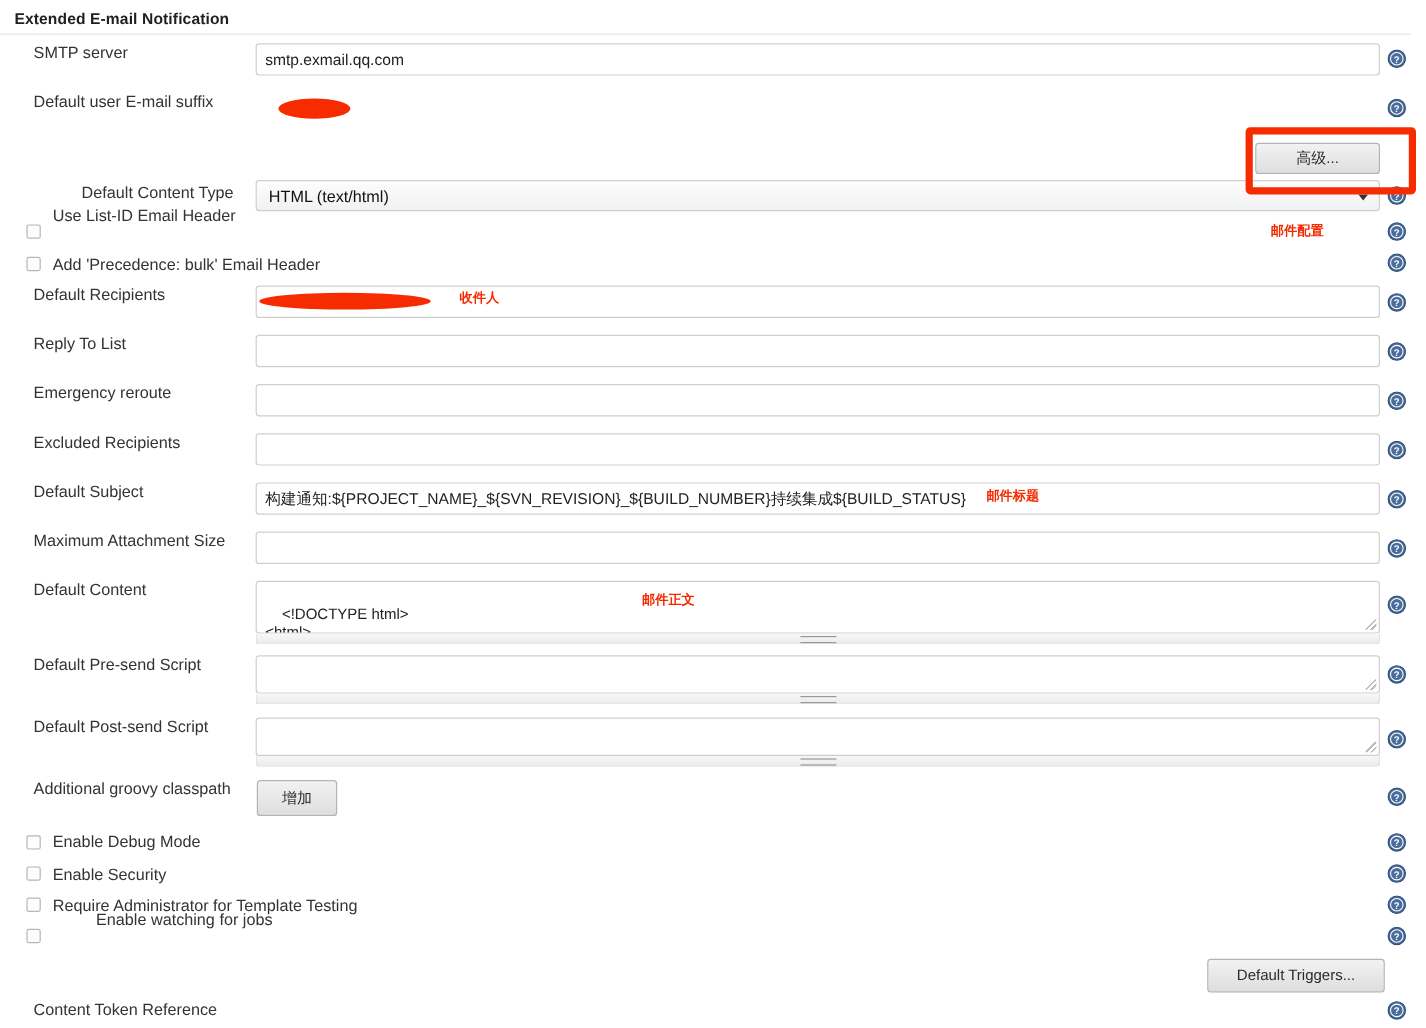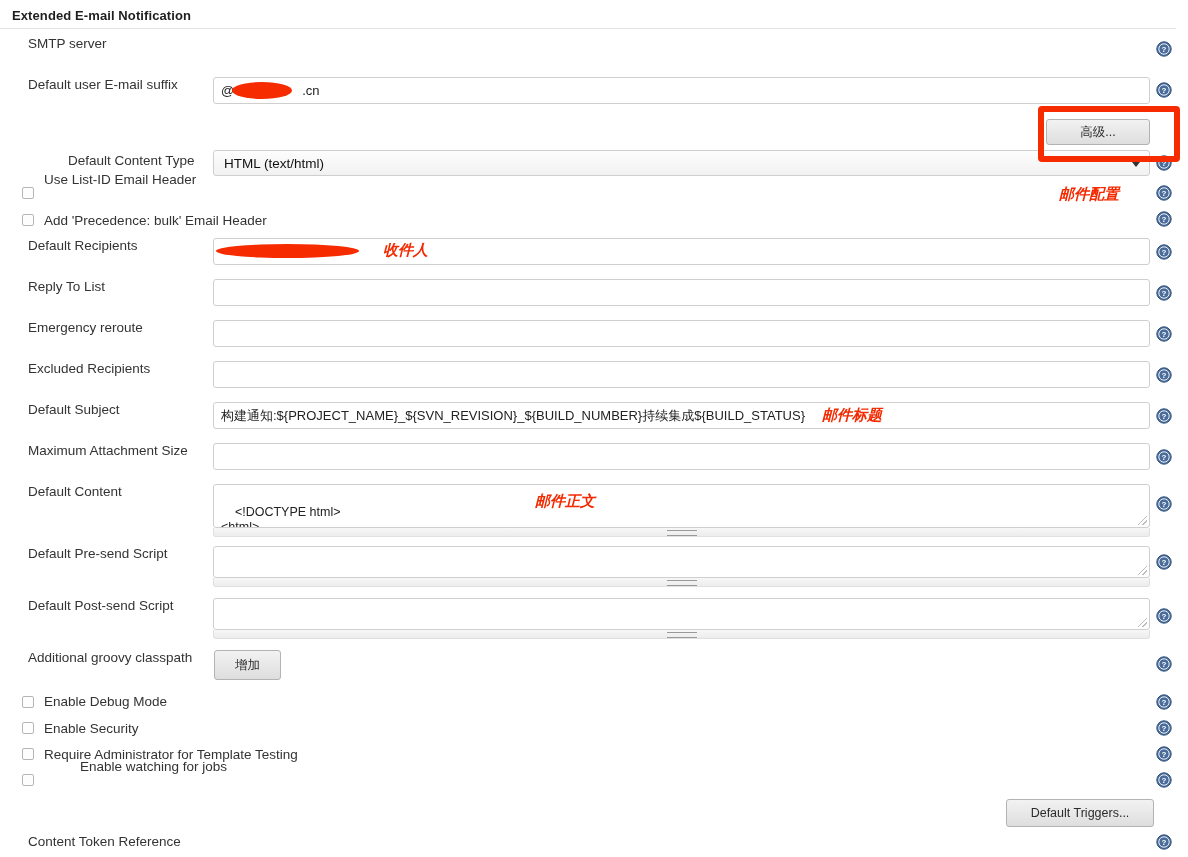--- a/index.html
+++ b/index.html
@@ -164,25 +164,24 @@
     position: absolute;
     left: 1156px;
     width: 16px; height: 16px;
   }
   .help svg { display: block; }
 
   
   .annot-text {
     position: absolute;
     color: #f42a00;
-    font-size: 15px;
+    font-size: 11px;
     font-weight: bold;
     white-space: nowrap;
     font-family: "Liberation Sans", sans-serif;
-    font-style: italic;
   }
   .redact-oval {
     position: absolute;
     background: #f72b00;
     border-radius: 50%;
   }
   .highlight-box {
     position: absolute;
     border: 6px solid #f72b00;
     border-radius: 4px;
@@ -191,32 +190,30 @@
 </style>
 </head>
 <body>
 
 <div id="page">
 
   <div class="section-header">Extended E-mail Notification</div>
   <div class="header-rule"></div>
 
   <div class="label" style="top:36px;">SMTP server</div>
+  <div class="field" style="top:36px;">smtp.exmail.qq.com</div>
   <div class="help" style="top:41px;">
     <svg width="16" height="16" viewBox="0 0 16 16">
         <circle cx="8" cy="8" r="7.2" fill="#4a6c9b" stroke="#30527c" stroke-width="1"></circle>
         <circle cx="8" cy="8" r="5.2" fill="none" stroke="#ffffff" stroke-width="0.9"></circle>
         <text x="8" y="11.4" font-size="8" font-family="Liberation Sans, sans-serif" font-weight="bold" fill="#ffffff" text-anchor="middle">?</text>
       </svg>
   </div>
 
   <div class="label" style="top:77px;">Default user E-mail suffix</div>
-  <div class="field" style="top:77px;">
-    <span>@</span><span style="display:inline-block;width:68px;"></span><span>.cn</span>
-  </div>
   <div class="help" style="top:82px;">
     <svg width="16" height="16" viewBox="0 0 16 16">
         <circle cx="8" cy="8" r="7.2" fill="#4a6c9b" stroke="#30527c" stroke-width="1"></circle>
         <circle cx="8" cy="8" r="5.2" fill="none" stroke="#ffffff" stroke-width="0.9"></circle>
         <text x="8" y="11.4" font-size="8" font-family="Liberation Sans, sans-serif" font-weight="bold" fill="#ffffff" text-anchor="middle">?</text>
       </svg>
   </div>
 
   <div class="btn" style="left:1046px; top:119px; width:104px; height:26px;">高级...</div>
 

